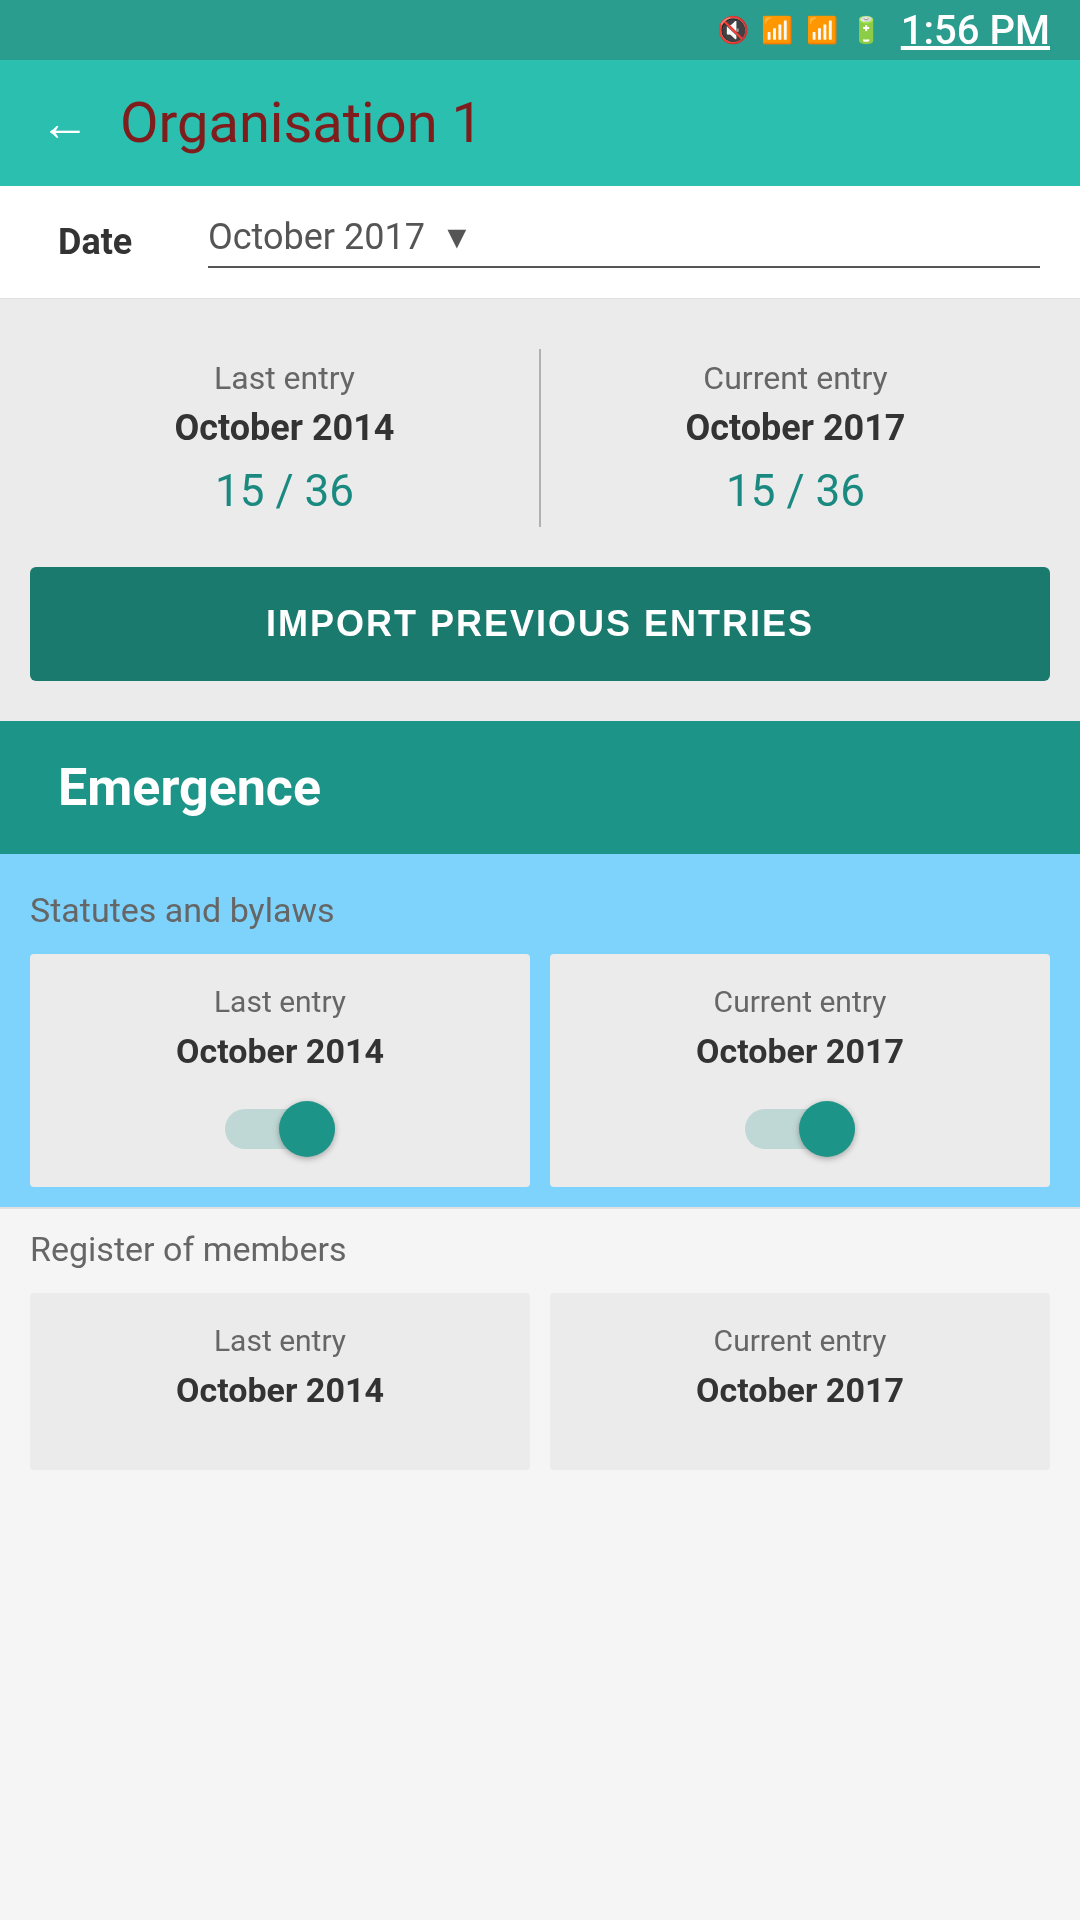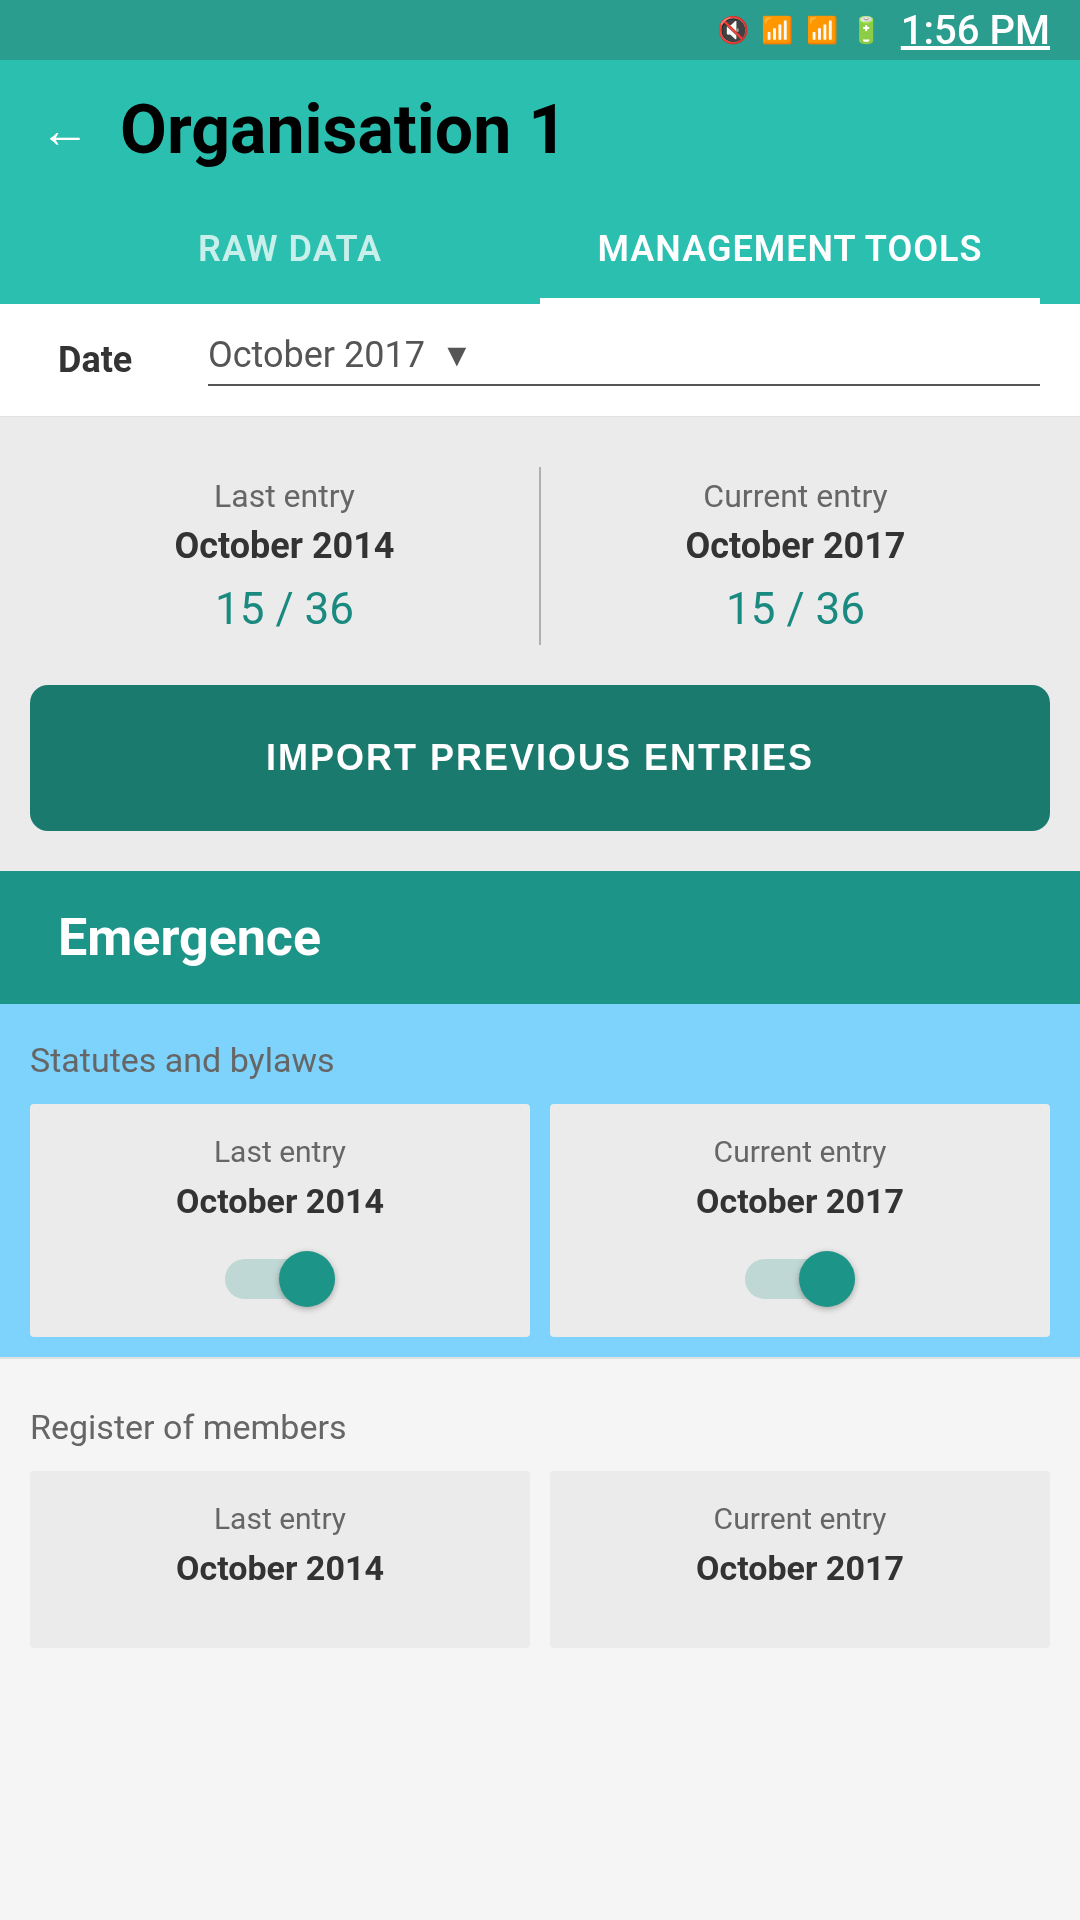--- a/index.html
+++ b/index.html
@@ -50,23 +50,23 @@
       gap: 30px;
       padding-bottom: 30px;
     }
     .back-btn {
       color: white;
       font-size: 50px;
       cursor: pointer;
       line-height: 1;
     }
     .app-title {
-      color: #000000;
-      font-size: 68px;
-      font-weight: 700;
+      color: #7f1d1d;
+      font-size: 56px;
+      font-weight: 400;
     }
 
     
     .tabs {
       display: flex;
     }
     .tab {
       flex: 1;
       text-align: center;
       padding: 28px 10px;
@@ -160,23 +160,23 @@
     }
     .import-btn {
       display: block;
       width: 100%;
       background: #1a7a6e;
       color: white;
       font-size: 36px;
       font-weight: 700;
       letter-spacing: 2px;
       text-align: center;
-      padding: 52px 20px;
+      padding: 36px 20px;
       border: none;
-      border-radius: 18px;
+      border-radius: 6px;
       cursor: pointer;
     }
 
     
     .section-header {
       background: #1d9488;
       padding: 36px 58px;
     }
     .section-title {
       color: white;
@@ -244,21 +244,21 @@
       border-radius: 50%;
       position: absolute;
       top: 0;
       right: 0;
       box-shadow: 0 2px 6px rgba(0,0,0,0.3);
     }
 
     
     .subsection-members {
       background: #f5f5f5;
-      padding: 48px 30px 20px 30px;
+      padding: 20px 30px 20px 30px;
     }
 
     
     .section-divider {
       height: 2px;
       background: #e0e0e0;
     }
   </style>
 </head>
 <body>
@@ -272,28 +272,20 @@
   </div>
   <span class="time">1:56 PM</span>
 </div>
 
 <div class="app-header">
   <div class="app-header-top">
     <span class="back-btn">←</span>
     <span class="app-title">Organisation 1</span>
   </div>
 
-  <div class="tabs">
-    <div class="tab">
-      <span>RAW DATA</span>
-    </div>
-    <div class="tab active">
-      <span>MANAGEMENT TOOLS</span>
-    </div>
-  </div>
 </div>
 
 <div class="date-row">
   <span class="date-label">Date</span>
   <div class="date-selector">
     <span class="date-value">October 2017</span>
     <span class="chevron-down">▼</span>
   </div>
 </div>
 

